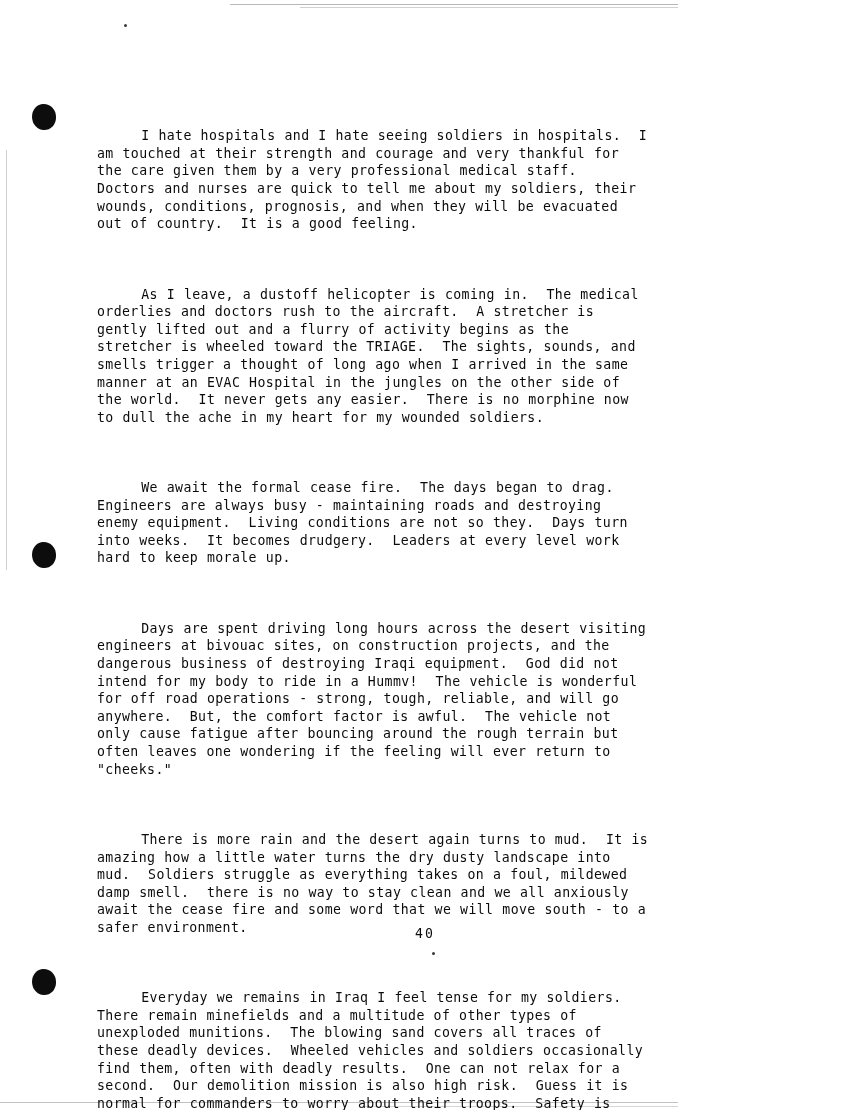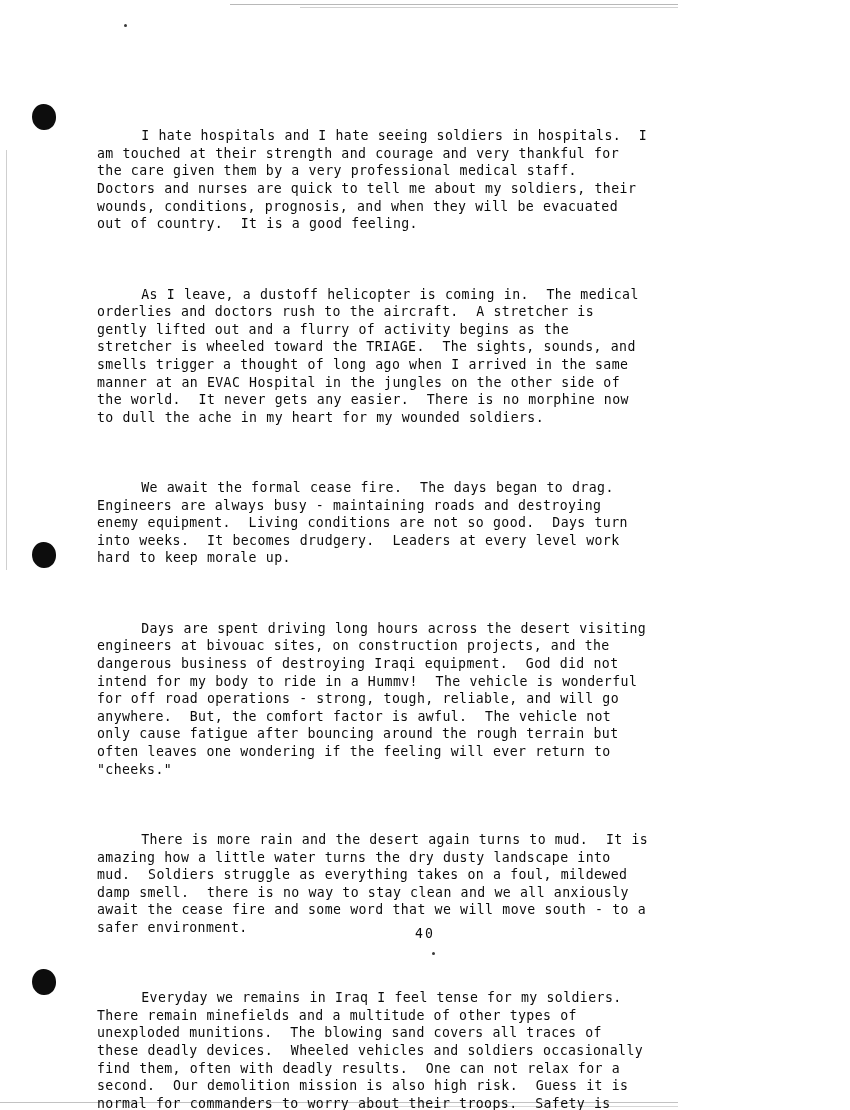--- a/index.html
+++ b/index.html
@@ -130,21 +130,21 @@
     <p class="para">     As I leave, a dustoff helicopter is coming in.  The medical
 orderlies and doctors rush to the aircraft.  A stretcher is
 gently lifted out and a flurry of activity begins as the
 stretcher is wheeled toward the TRIAGE.  The sights, sounds, and
 smells trigger a thought of long ago when I arrived in the same
 manner at an EVAC Hospital in the jungles on the other side of
 the world.  It never gets any easier.  There is no morphine now
 to dull the ache in my heart for my wounded soldiers.</p>
     <p class="para">     We await the formal cease fire.  The days began to drag.
 Engineers are always busy - maintaining roads and destroying
-enemy equipment.  Living conditions are not so good.  Days turn
+enemy equipment.  Living conditions are not so they.  Days turn
 into weeks.  It becomes drudgery.  Leaders at every level work
 hard to keep morale up.</p>
     <p class="para">     Days are spent driving long hours across the desert visiting
 engineers at bivouac sites, on construction projects, and the
 dangerous business of destroying Iraqi equipment.  God did not
 intend for my body to ride in a Hummv!  The vehicle is wonderful
 for off road operations - strong, tough, reliable, and will go
 anywhere.  But, the comfort factor is awful.  The vehicle not
 only cause fatigue after bouncing around the rough terrain but
 often leaves one wondering if the feeling will ever return to

